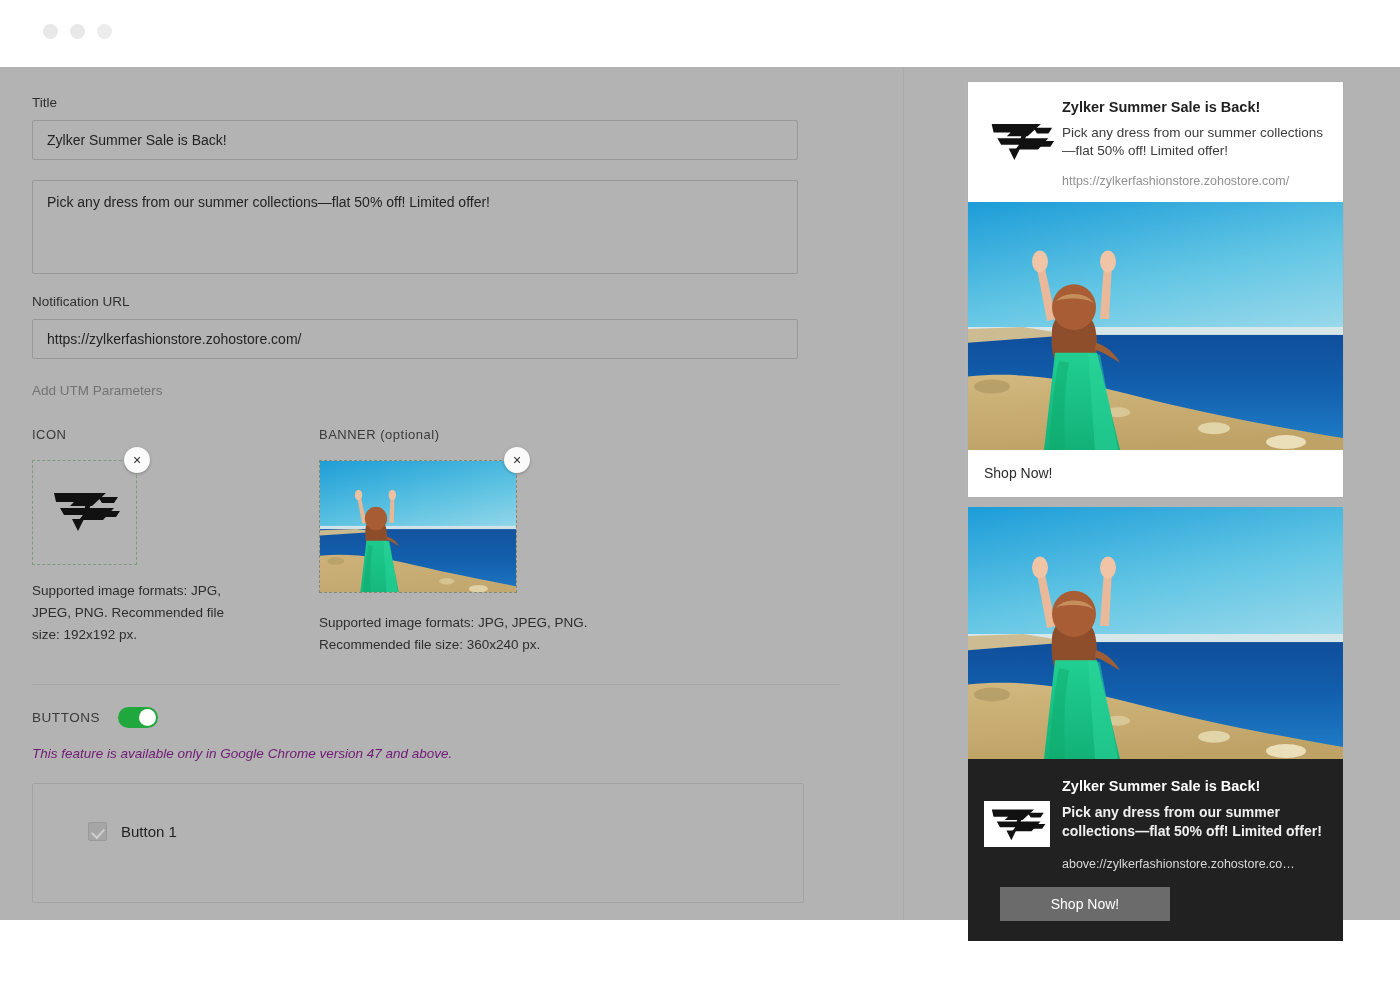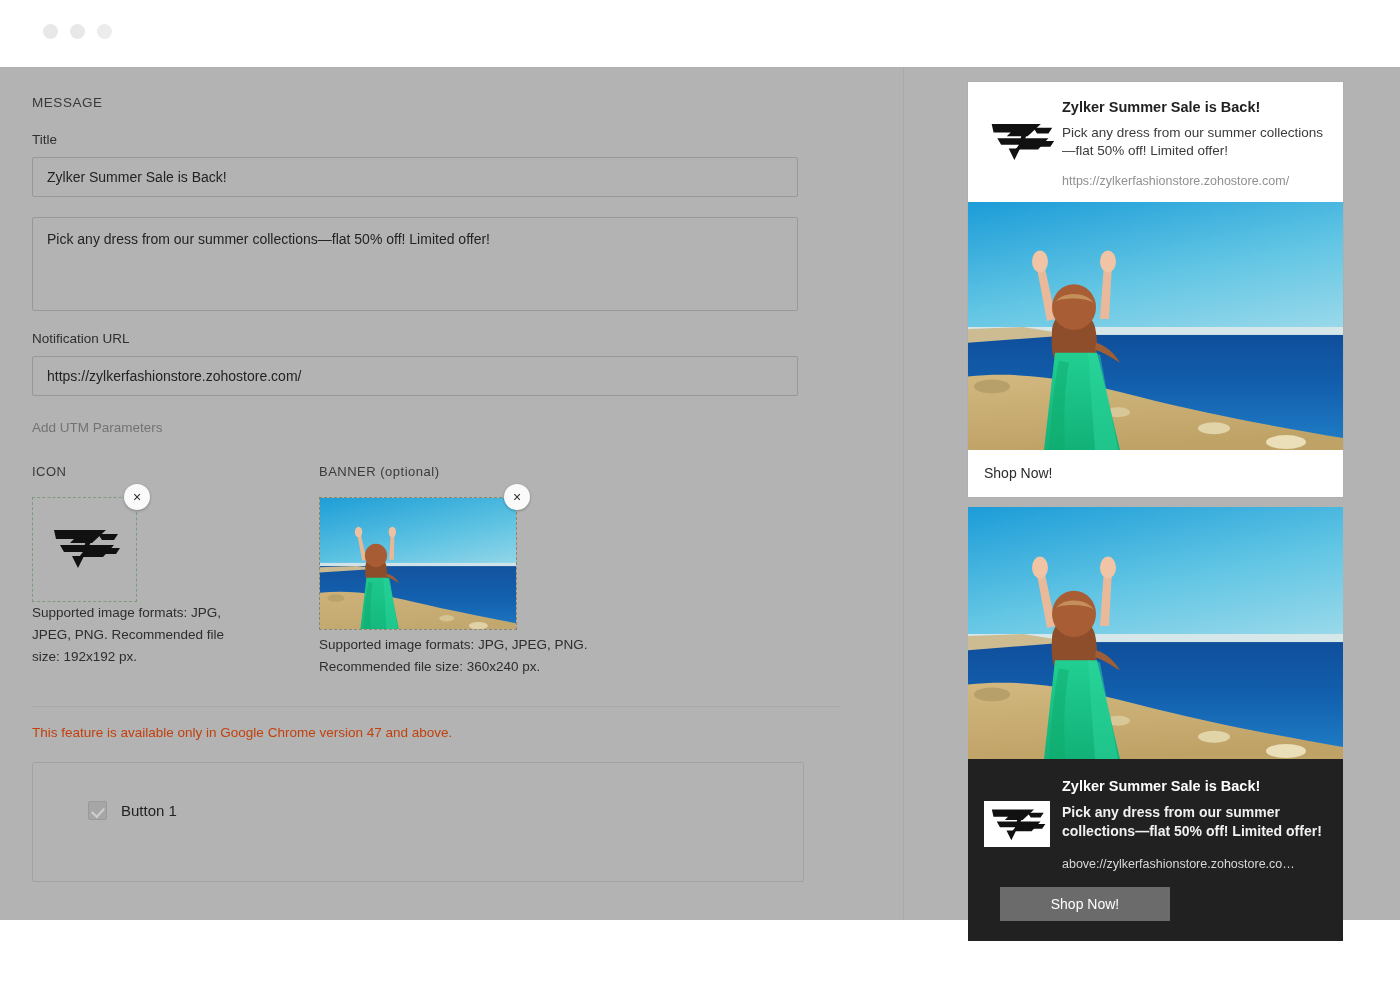--- a/index.html
+++ b/index.html
@@ -86,21 +86,21 @@
   .remove-btn {
     position: absolute; top: -13px; right: -13px;
     width: 26px; height: 26px; border-radius: 50%;
     background: #fafafa; border: none;
     box-shadow: 0 1px 3px rgba(0,0,0,.28);
     color: #2b2b2b; font-size: 14px; line-height: 26px; text-align: center;
     cursor: pointer; padding: 0;
     font-family: "Liberation Sans", sans-serif;
   }
   .hint {
-    font-size: 13.5px; color: #2e2e2e; line-height: 1.62; margin-top: 0;
+    font-size: 13.5px; color: #2e2e2e; line-height: 1.62; margin-top: 15px;
     width: 215px;
   }
   #banner-col .hint { width: 270px; }
 
   
   #section-divider {
     width: 808px; height: 1px; background: #a8a8a8; margin: 28px 0 0 0;
   }
   #buttons-head-row {
     display: flex; align-items: center; gap: 18px; margin-top: 22px;
@@ -110,21 +110,21 @@
   }
   #buttons-toggle {
     width: 40px; height: 21px; border-radius: 11px; background: #20a83f;
     position: relative; cursor: pointer; border: none; padding: 0;
   }
   #buttons-toggle::after {
     content: ""; position: absolute; top: 2px; right: 2px;
     width: 17px; height: 17px; border-radius: 50%; background: #ffffff;
   }
   #buttons-note {
-    font-size: 13.5px; color: #c2410c; margin-top: 18px;
+    font-size: 13.5px; color: #701a75; margin-top: 18px; font-style: italic;
   }
   #button-card {
     width: 772px; margin-top: 22px;
     border: 1px solid #a2a2a2; border-radius: 2px;
     height: 120px; padding: 38px 8px 0 0;
   }
   #button-row-1 { display: flex; align-items: center; padding-left: 55px; gap: 14px; }
   .checkbox-disabled {
     width: 19px; height: 19px; border-radius: 2px;
     background: #a6a6a6; border: 1px solid #9a9a9a;
@@ -197,21 +197,20 @@
     <span class="win-dot d2"></span>
     <span class="win-dot d3"></span>
   </div>
 </div>
 
 <div id="page-overlay"></div>
 <div id="vertical-divider"></div>
 
 <div id="form-panel">
 
-  <div class="section-head">MESSAGE</div>
 
   
   <div class="field-block">
     <div class="field-label">Title</div>
     <input class="text-input" type="text" id="title-input" value="Zylker Summer Sale is Back!" style="">
   </div>
 
   
   <div class="field-block">
     <textarea class="text-area" id="description-input" style="">Pick any dress from our summer collections—flat 50% off! Limited offer!</textarea>
@@ -299,20 +298,24 @@
         </div>
         <button class="remove-btn">×</button>
       </div>
       <div class="hint">Supported image formats: JPG, JPEG, PNG. Recommended file size: 360x240 px.</div>
     </div>
   </div>
 
   
   <div id="section-divider"></div>
 
+  <div id="buttons-head-row">
+    <span id="buttons-head">BUTTONS</span>
+    <button id="buttons-toggle"></button>
+  </div>
 
   <div id="buttons-note">This feature is available only in Google Chrome version 47 and above.</div>
 
   <div id="button-card">
     <div id="button-row-1">
       <span class="checkbox-disabled"></span>
       <span id="button-1-label">Button 1</span>
     </div>
   </div>
 </div>

